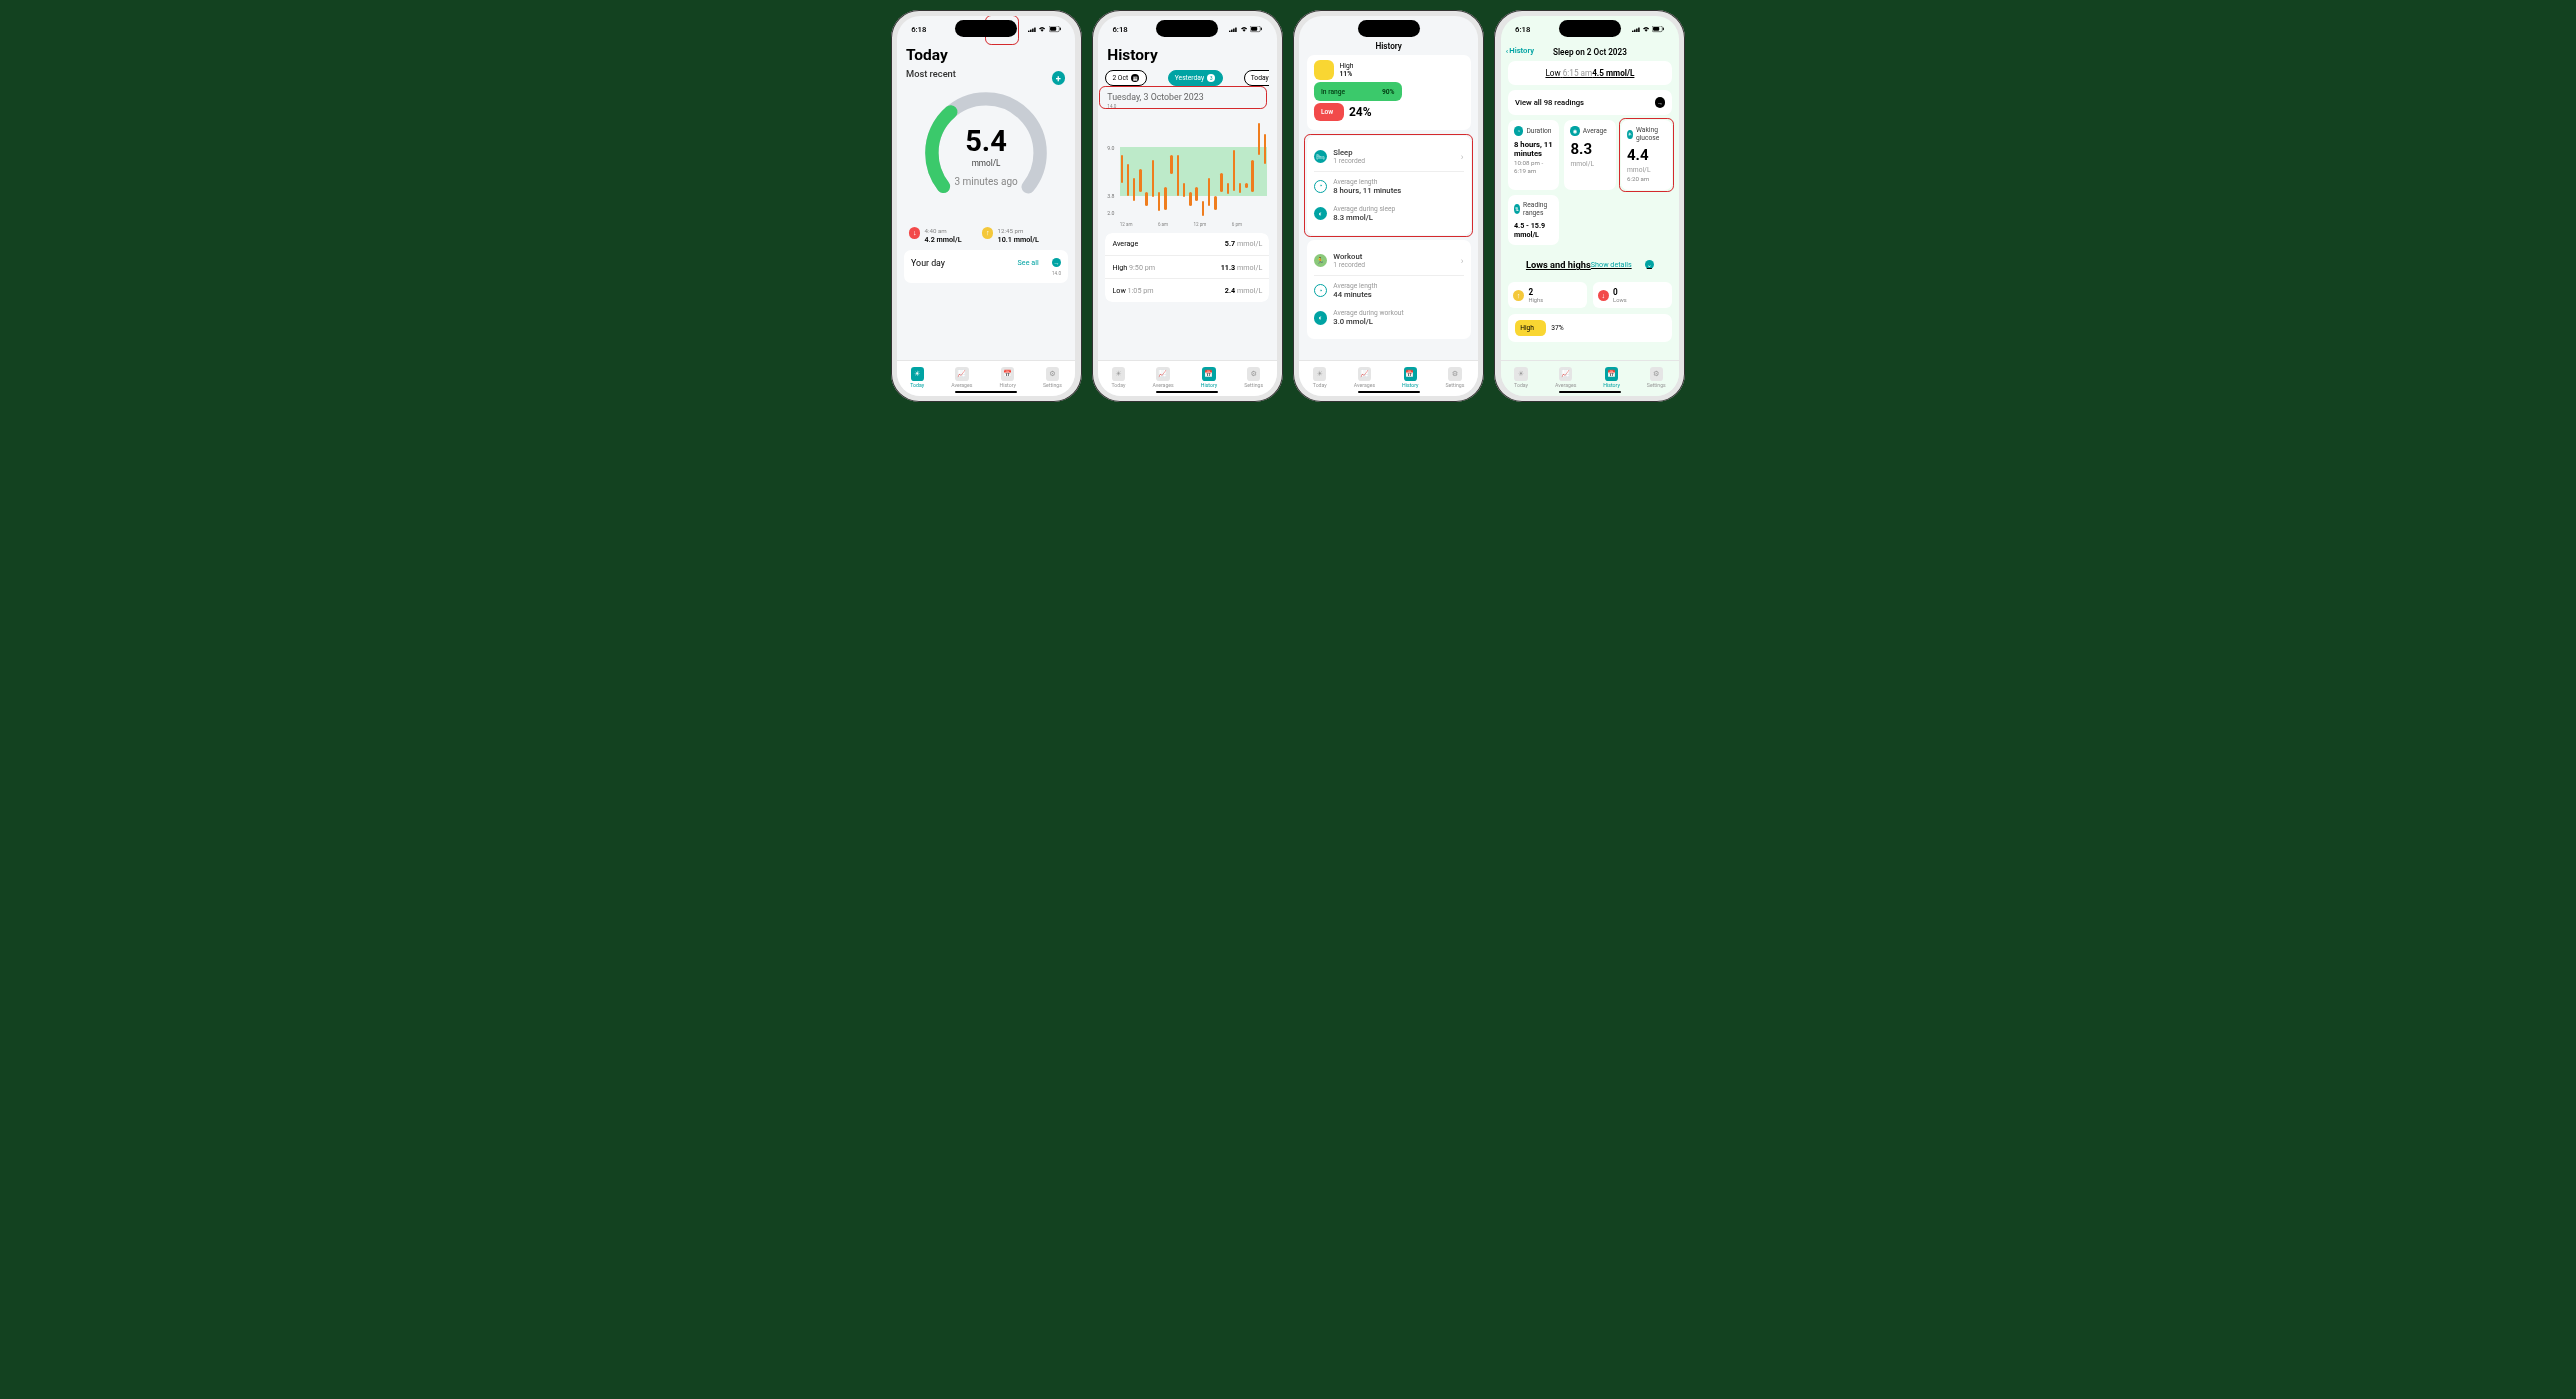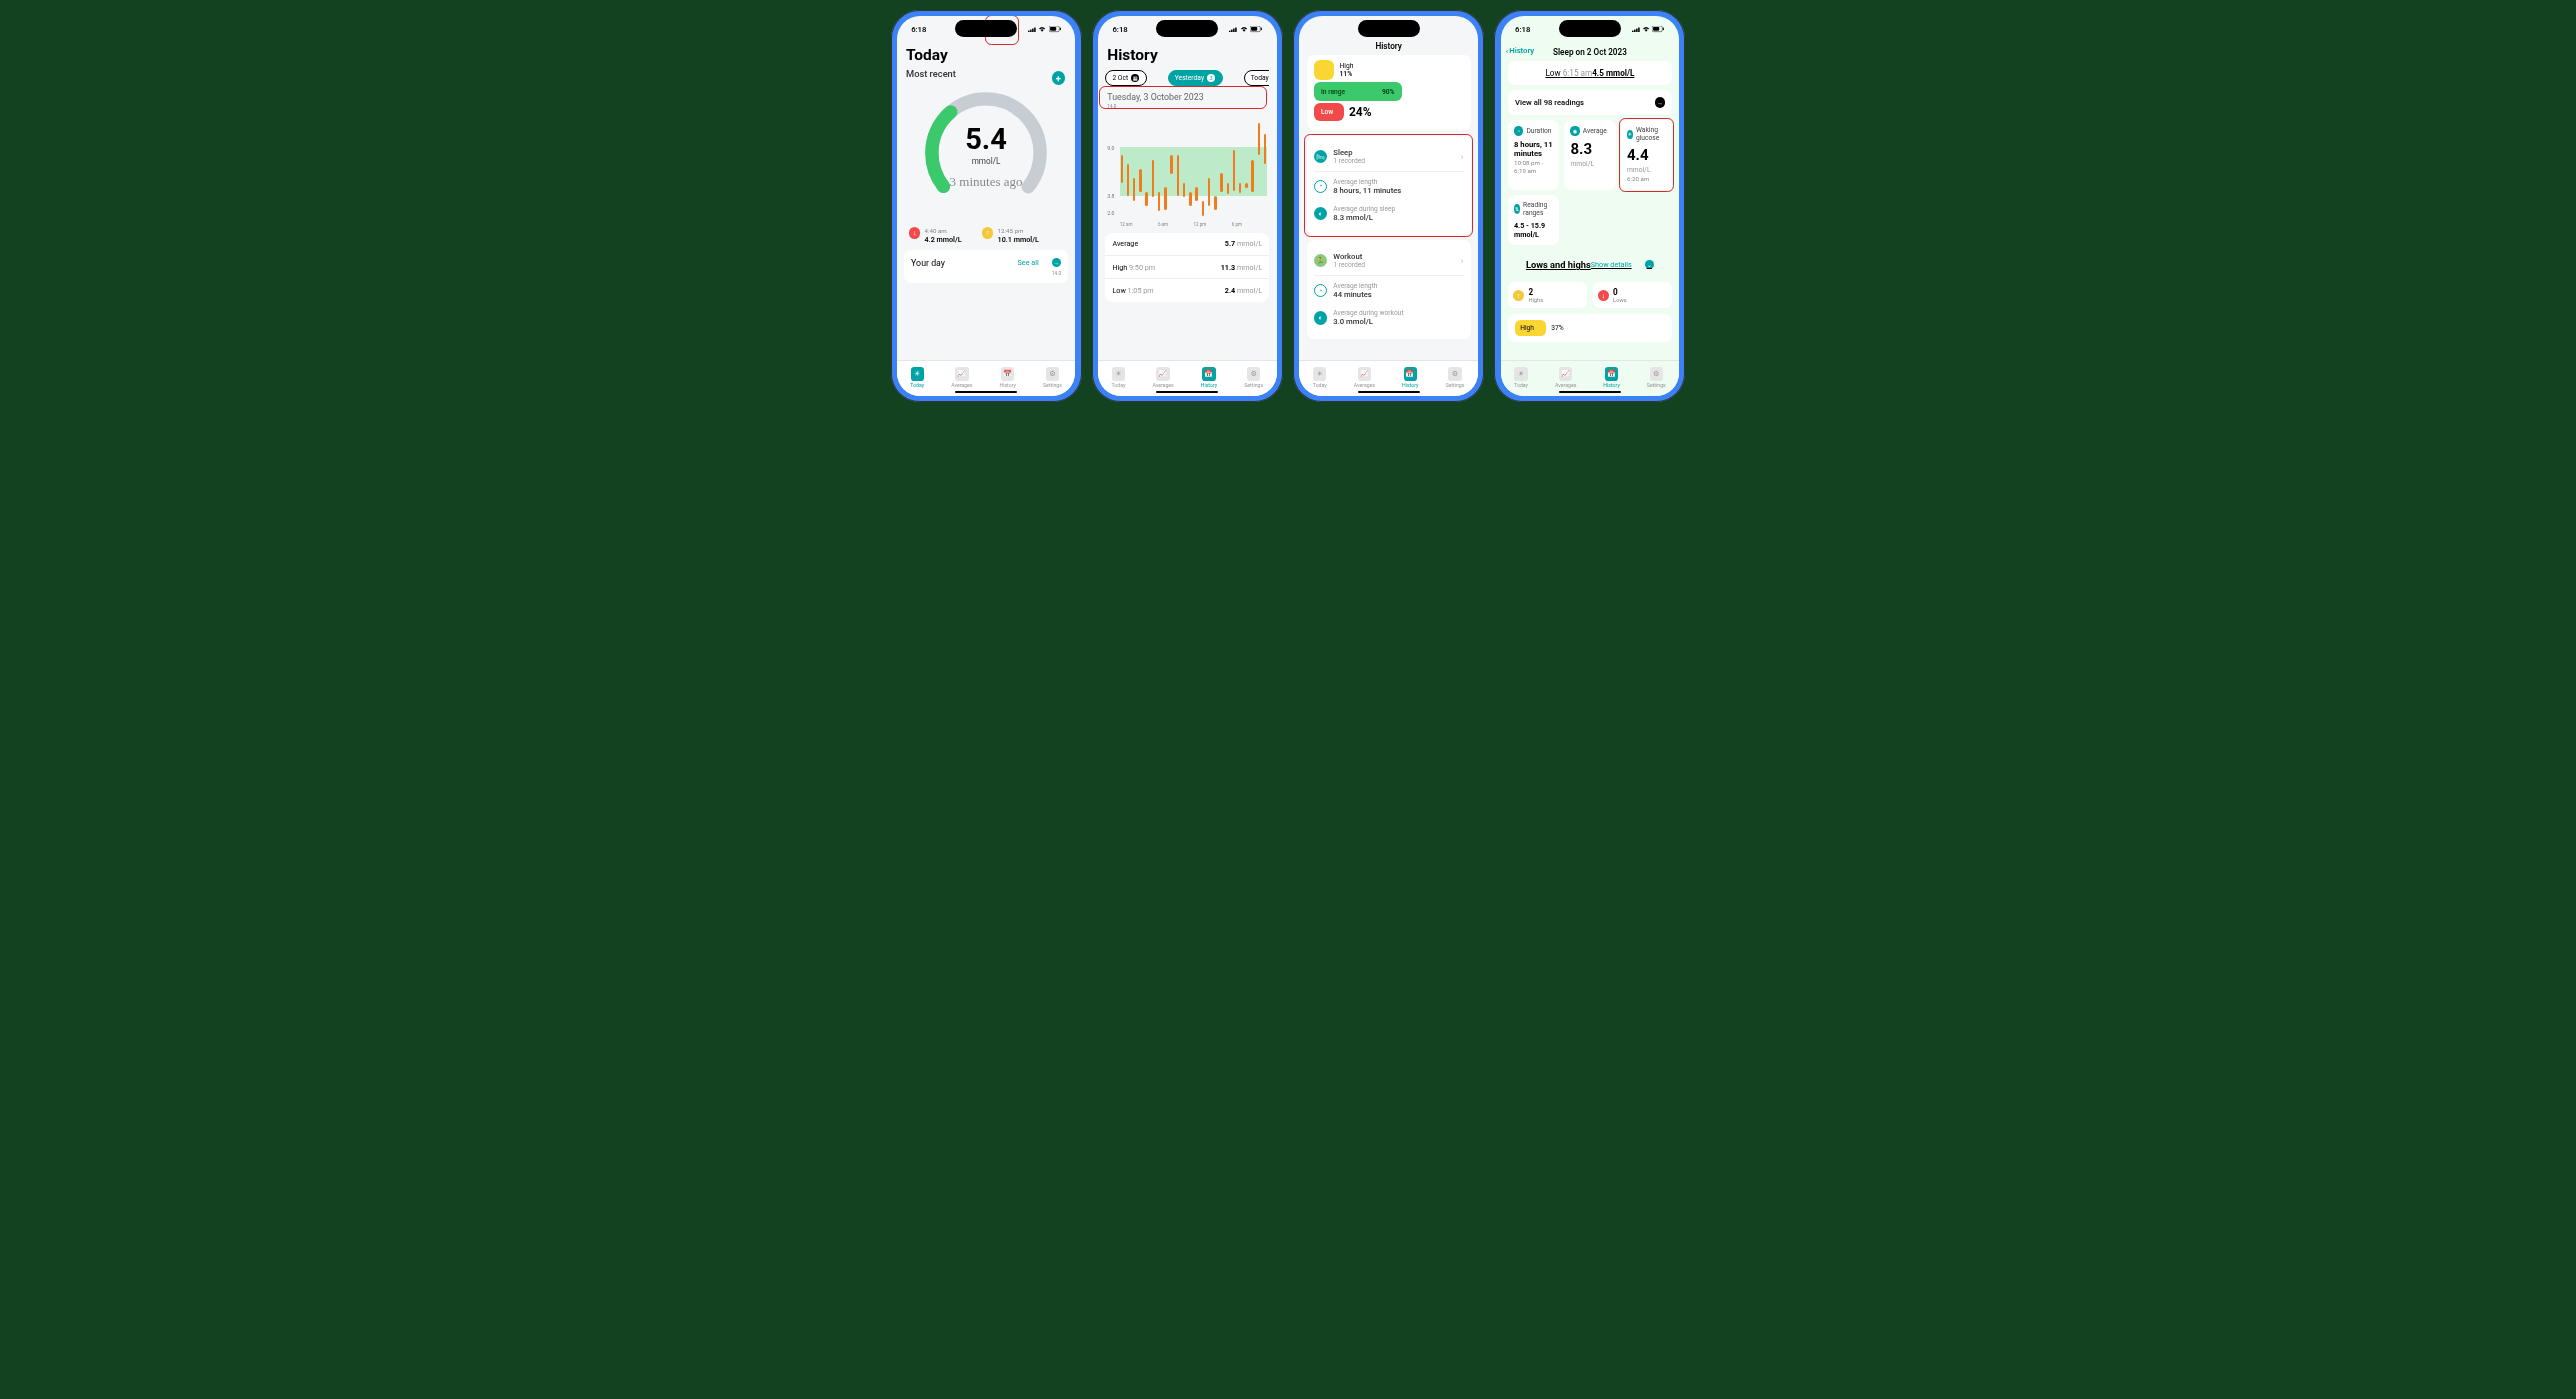--- a/index.html
+++ b/index.html
@@ -1,37 +1,37 @@
 <!DOCTYPE html>
 <html style="font-size:8.2px"><head>
 <meta charset="utf-8">
 <style>
   * { box-sizing: border-box; margin: 0; padding: 0; font-family: -apple-system, BlinkMacSystemFont, "Segoe UI", Roboto, Helvetica, Arial, sans-serif; }
   body { background: #134220; padding: 10.3px; display: flex; gap: 10.3px; justify-content: center; }
-  .phone { width: 191px; height: 392px; background: #3b82f6; border-radius: 28px; padding: 6.2px; position: relative; box-shadow: 0 0 0 1px #333 inset; }
+  .phone { width: 191px; height: 392px; background: #e5e5e5; border-radius: 28px; padding: 6.2px; position: relative; box-shadow: 0 0 0 1px #333 inset; }
   .screen { width: 100%; height: 100%; background: #f4f6f8; border-radius: 23px; overflow: hidden; position: relative; display: flex; flex-direction: column; }
   .notch { position: absolute; top: 9.3px; left: 50%; transform: translateX(-50%); width: 62px; height: 17.5px; background: #000; border-radius: 10.3px; z-index: 10; }
   .status-bar { height: 26px; display: flex; justify-content: space-between; align-items: center; padding: 0 14.4px; font-weight: 600; font-size: 7.7px; z-index: 5; }
   .status-icons { display: flex; gap: 2.1px; align-items: center; font-size: 6.7px; }
   .content { flex: 1; overflow: hidden; padding: 0 7.2px; display: flex; flex-direction: column; }
   .tabbar { height: 36px; border-top: 0.5px solid #e5e5e5; display: flex; justify-content: space-around; align-items: flex-start; padding-top: 4.1px; background: #fff; }
   .tabbar.green { background: #eefcf2; }
   .tab { display: flex; flex-direction: column; align-items: center; gap: 1px; font-size: 5.2px; color: #999; position: relative; padding: 2.1px 4.1px; }
   .tab.active { color: #00a3a3; }
   .tab-icon { width: 13.4px; height: 13.4px; border-radius: 3.1px; display: flex; align-items: center; justify-content: center; background: #e5e5e5; color: #999; font-size: 7.2px; }
   .tab.active .tab-icon { background: #00a3a3; color: #fff; }
   .home-ind { position: absolute; bottom: 3.1px; left: 50%; transform: translateX(-50%); width: 62px; height: 2.1px; background: #000; border-radius: 1.5px; }
   .big-title { font-size: 15.5px; font-weight: 700; margin: 3.1px 0 4.1px 2.1px; }
   .subtitle { font-size: 9.3px; font-weight: 500; color: #333; margin: 0 0 5.2px 2.1px; }
   .add-btn { position: absolute; top: 29px; right: 10.3px; width: 13.4px; height: 13.4px; border-radius: 50%; background: #00a3a3; color: #fff; display: flex; align-items: center; justify-content: center; font-size: 9.3px; font-weight: 700; }
   .gauge-wrap { position: relative; width: 134px; height: 134px; margin: 2.1px auto 5.2px; display: flex; flex-direction: column; align-items: center; justify-content: center; }
   .gauge-wrap svg { position: absolute; top: 0; left: 0; }
   .gauge-val { font-size: 29px; font-weight: 700; margin-top: 5.2px;}
   .gauge-unit { font-size: 8.2px; color: #444; }
-  .gauge-time { font-size: 13px; color: #888; margin-top: 8px; font-family: Liberation Serif, serif; }
+  .gauge-time { font-size: 10px; color: #888; margin-top: 8px; }
   .row2 { display: flex; gap: 20.6px; margin: 2.1px 5.2px 6.2px; }
   .mini { display: flex; gap: 4.1px; align-items: flex-start; }
   .circ { width: 11.3px; height: 11.3px; border-radius: 50%; display: flex; align-items: center; justify-content: center; color: #fff; font-size: 7.2px; }
   .red { background: #f24a4a; }
   .yellow { background: #f4c83b; }
   .teal { background: #00a3a3; }
   .mini-time { font-size: 6.2px; color: #888; }
   .mini-val { font-size: 7.2px; font-weight: 600; }
   .card { background: #fff; border-radius: 7.2px; padding: 7.2px; margin-bottom: 5.2px; }
   .card-header { display: flex; justify-content: space-between; align-items: center; }

